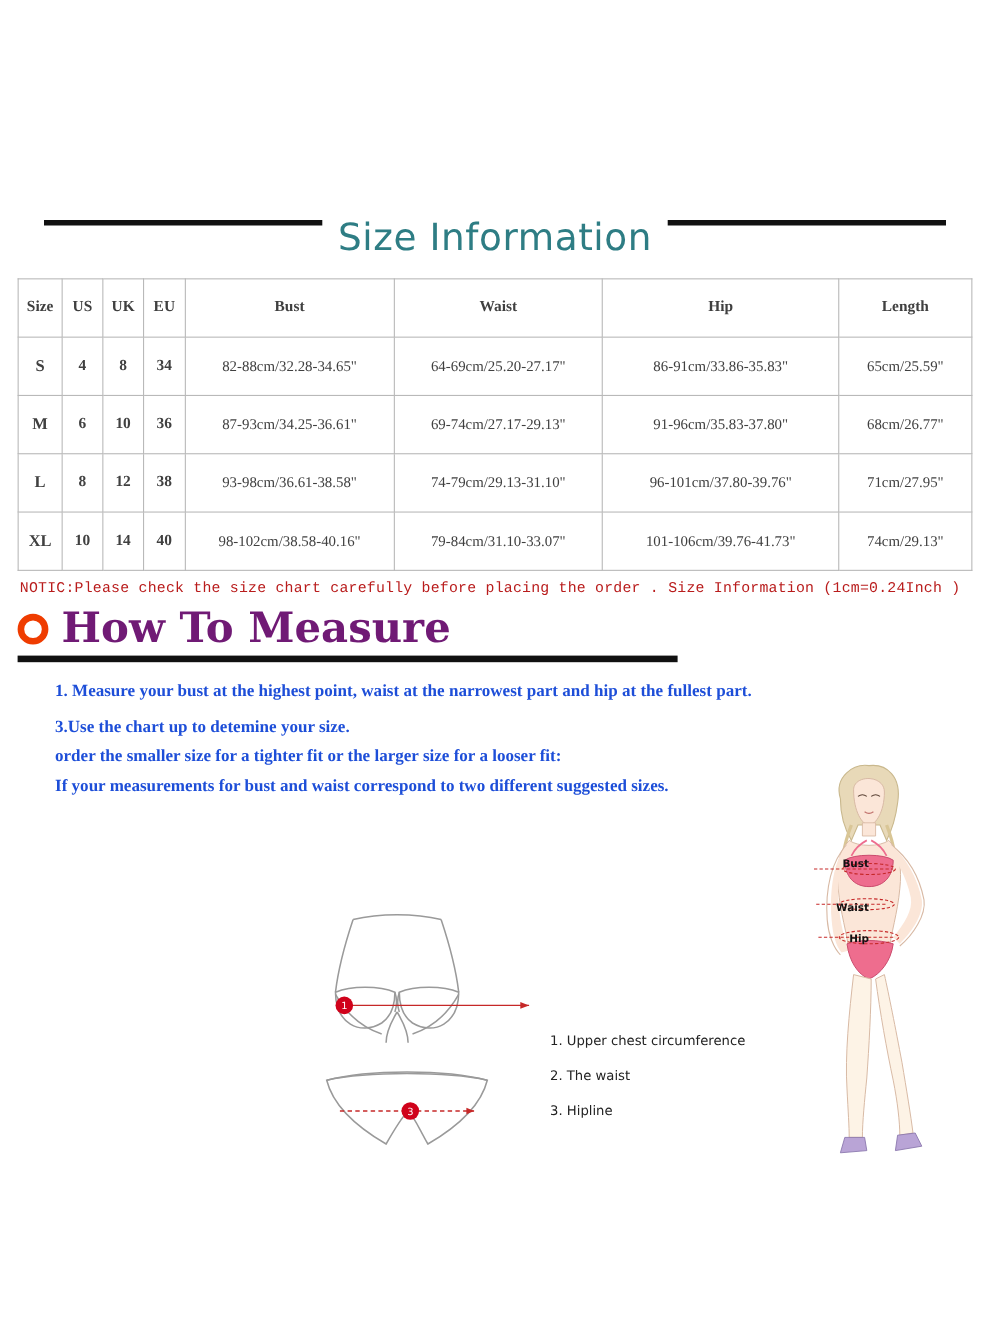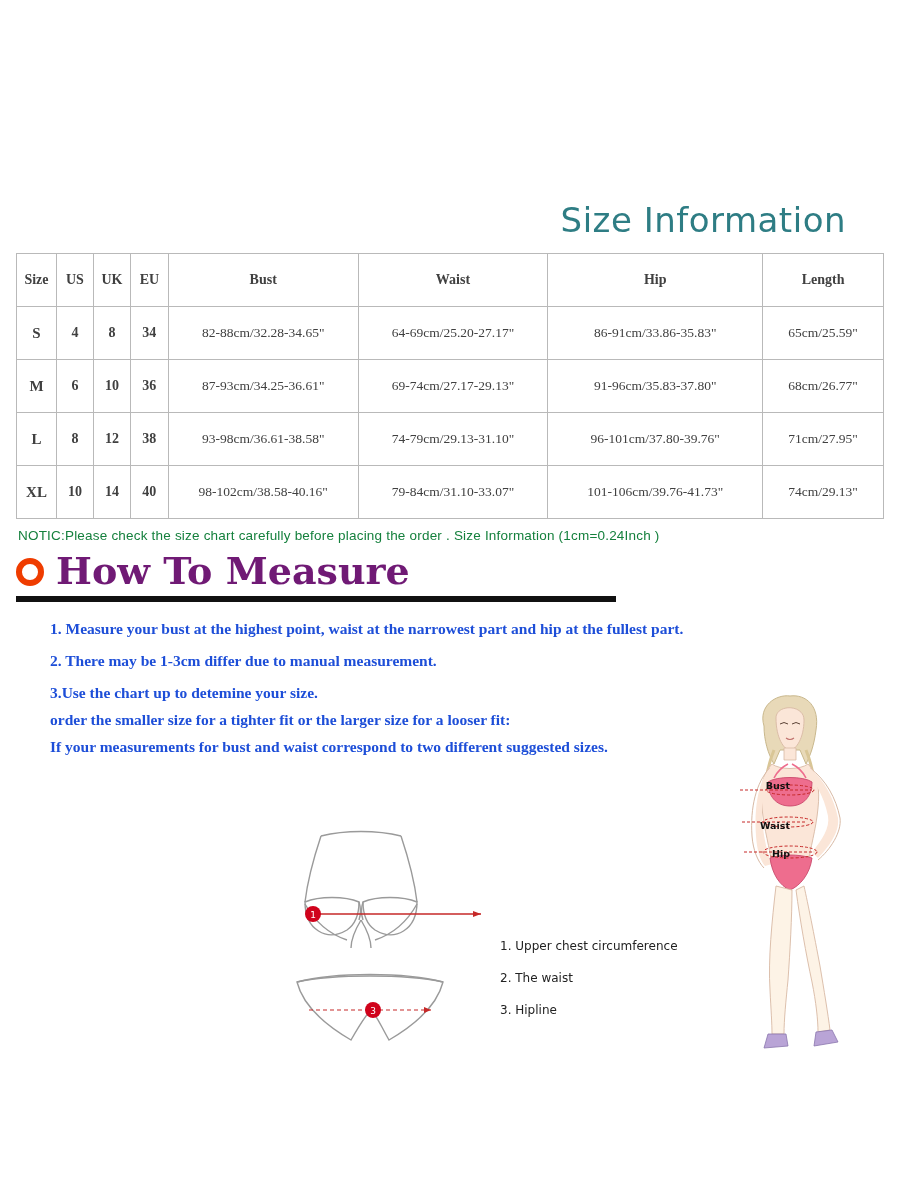--- a/index.html
+++ b/index.html
@@ -21,22 +21,21 @@
   }
 
   
   .title-row {
     position: absolute;
     left: 40px;
     top: 200px;
     width: 820px;
     height: 48px;
     display: flex;
-    align-items: flex-end;
-    flex-direction: column;
+    align-items: flex-start;
   }
   .title-rule {
     flex: 1 1 auto;
     height: 5px;
     background: #111;
   }
   .title-text {
     flex: 0 0 auto;
     padding: 0 14px;
     font-family: "DejaVu Sans", sans-serif;
@@ -90,23 +89,23 @@
   col.c-waist{ width: 190px; }
   col.c-hip  { width: 215px; }
   col.c-len  { width: 121px; }
 
   
   .notice {
     position: absolute;
     left: 18px;
     top: 528px;
     width: 864px;
-    font-family: Liberation Sans, sans-serif;
+    font-family: Liberation Mono, monospace;
     font-size: 13.5px;
-    color: #15803d;
+    color: #b91c1c;
     letter-spacing: 0.2px;
     white-space: nowrap;
   }
 
   
   .htm-wrap {
     position: absolute;
     left: 8px;
     top: 552px;
     width: 884px;
@@ -288,21 +287,20 @@
   <div class="notice">NOTIC:Please check the size chart carefully before placing the order . Size Information (1cm=0.24Inch )</div>
 
   <div class="htm-wrap">
     <div class="htm-bullet"></div>
     <div class="htm-text">How To Measure</div>
     <div class="htm-rule"></div>
   </div>
 
   <div class="lines">
     <div class="ln">1. Measure your bust at the highest point, waist at the narrowest part and hip at the fullest part.</div>
-    <div class="ln">2. There may be 1-3cm differ due to manual measurement.</div>
     <div class="ln tight">3.Use the chart up to detemine your size.</div>
     <div class="ln tight">order the smaller size for a tighter fit or the larger size for a looser fit:</div>
     <div class="ln tight">If your measurements for bust and waist correspond to two different suggested sizes.</div>
   </div>
 
   <svg class="diagram" viewBox="0 0 230 225">
     <g fill="none" stroke="#9a9a9a" stroke-width="1.4">
 
       <path d="M36 6 C 28 30, 22 55, 20 72"></path>
 

